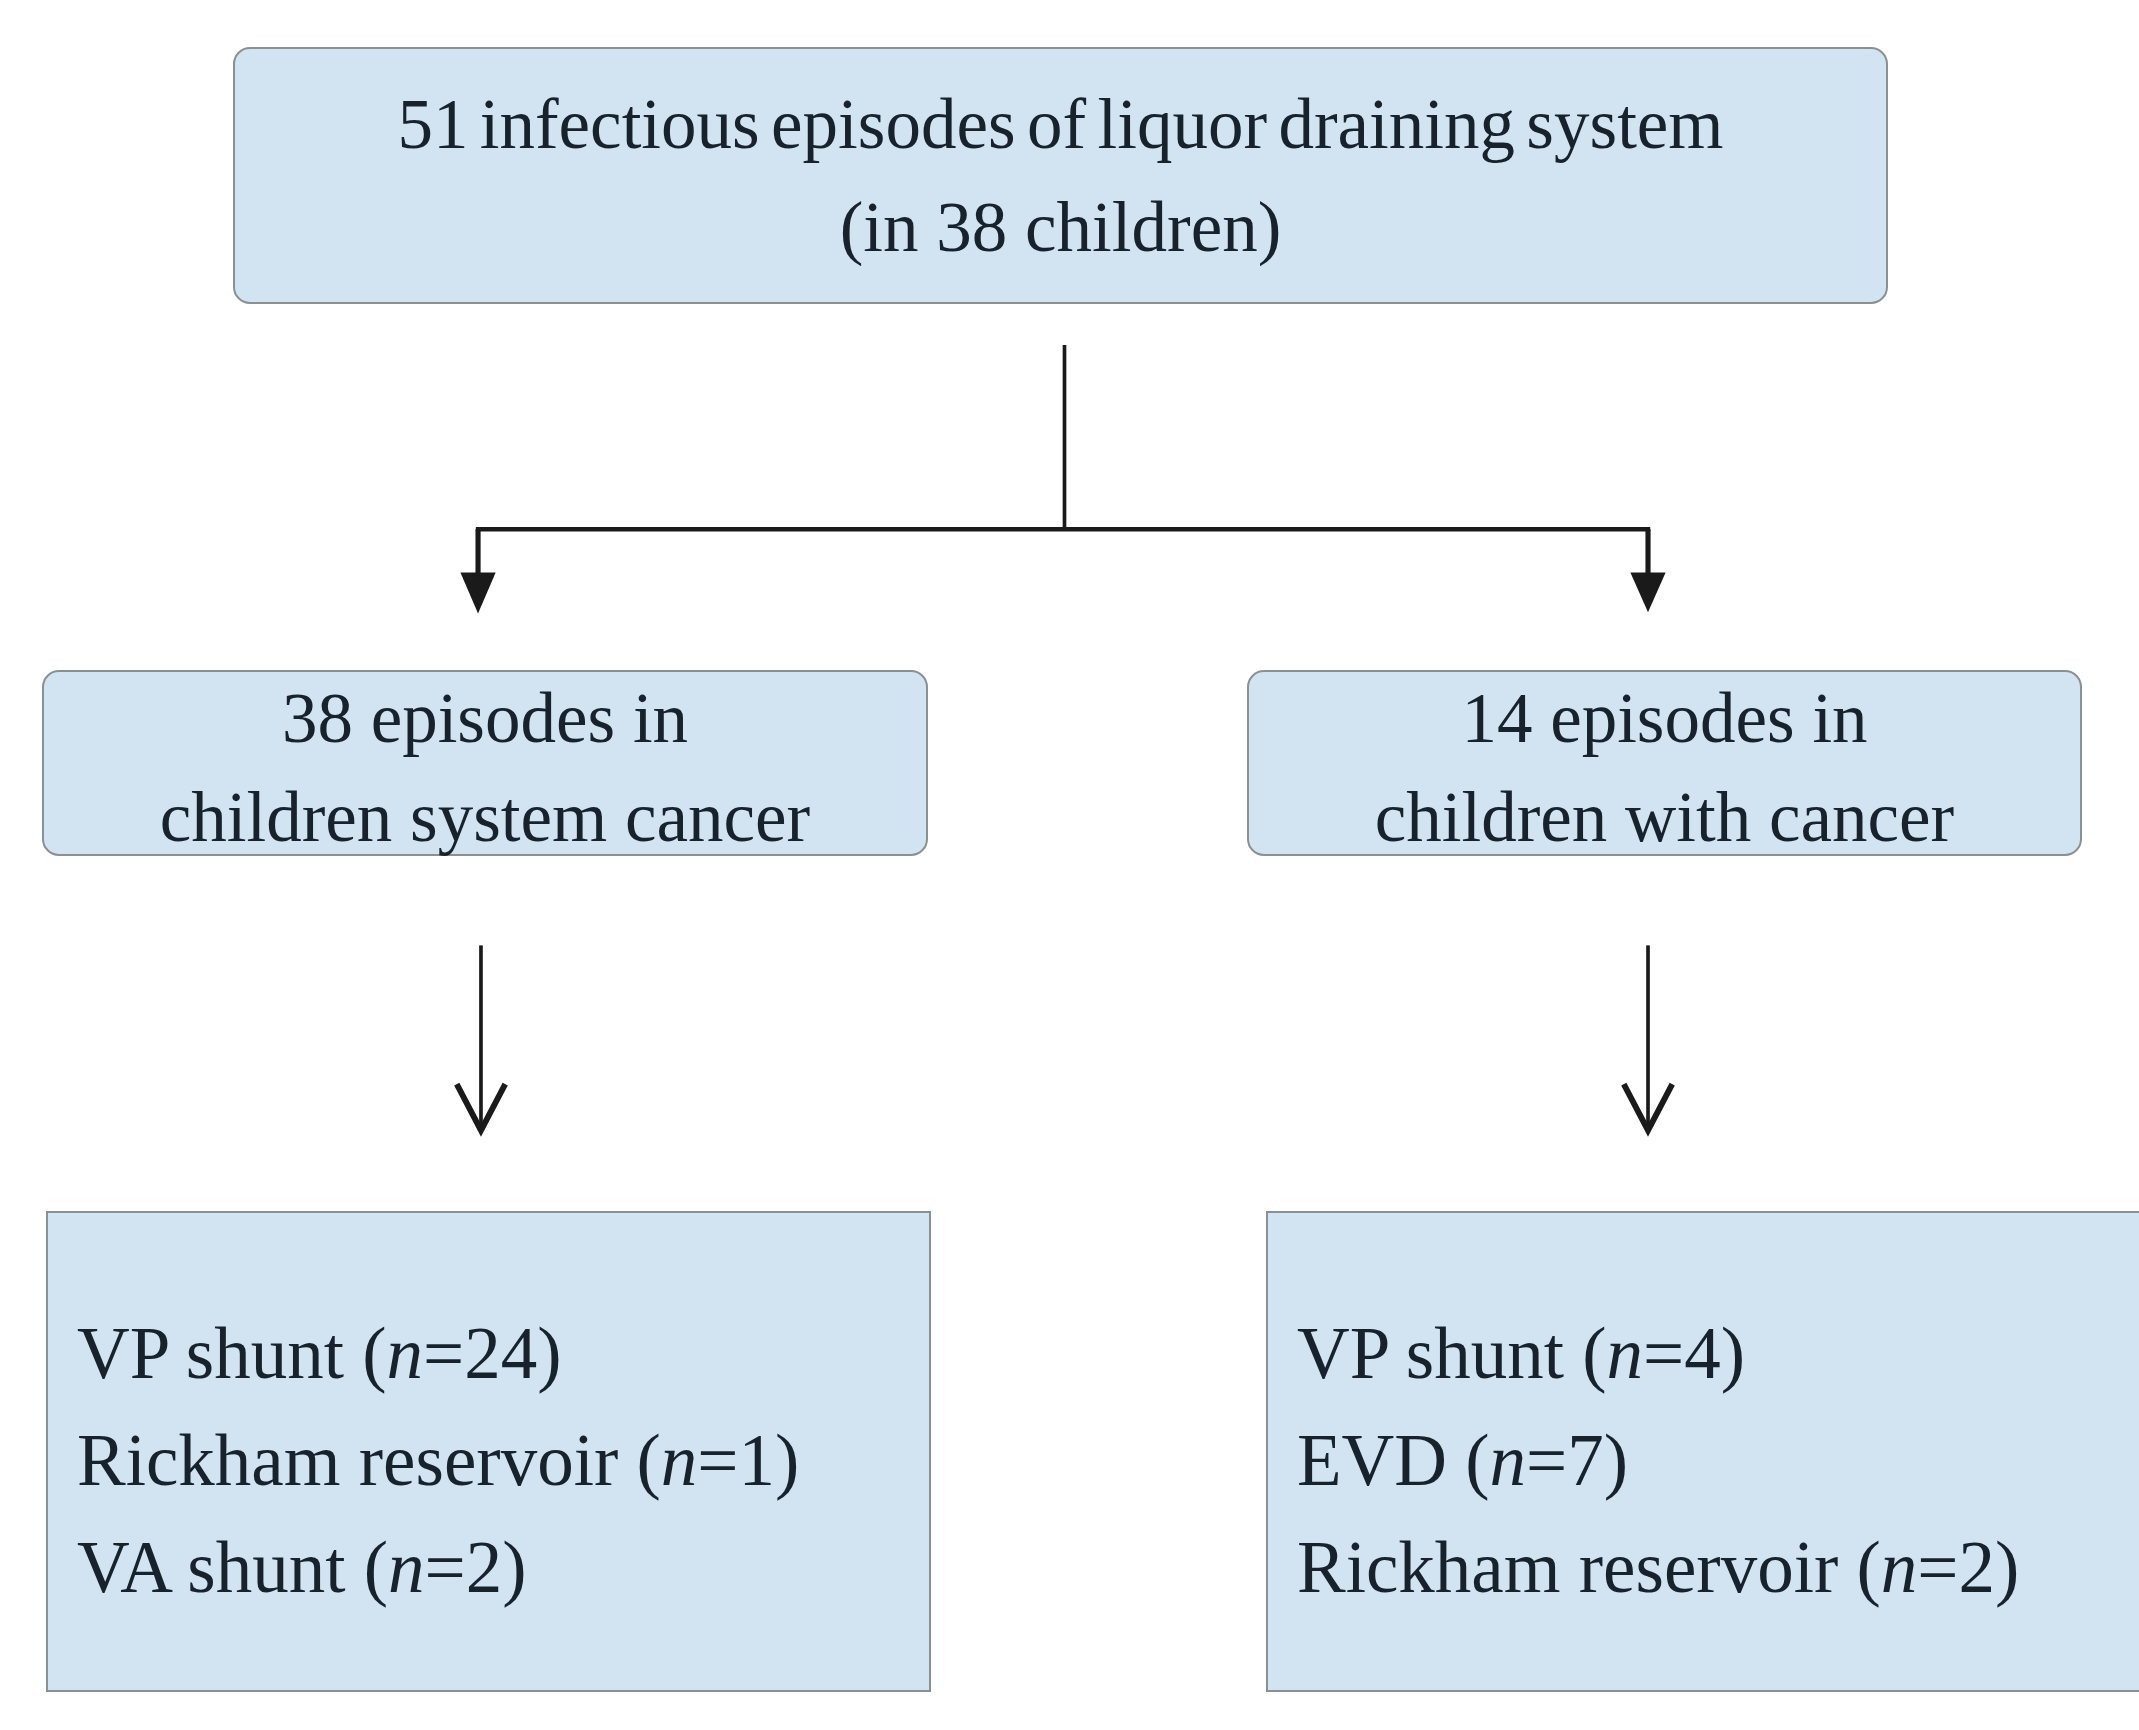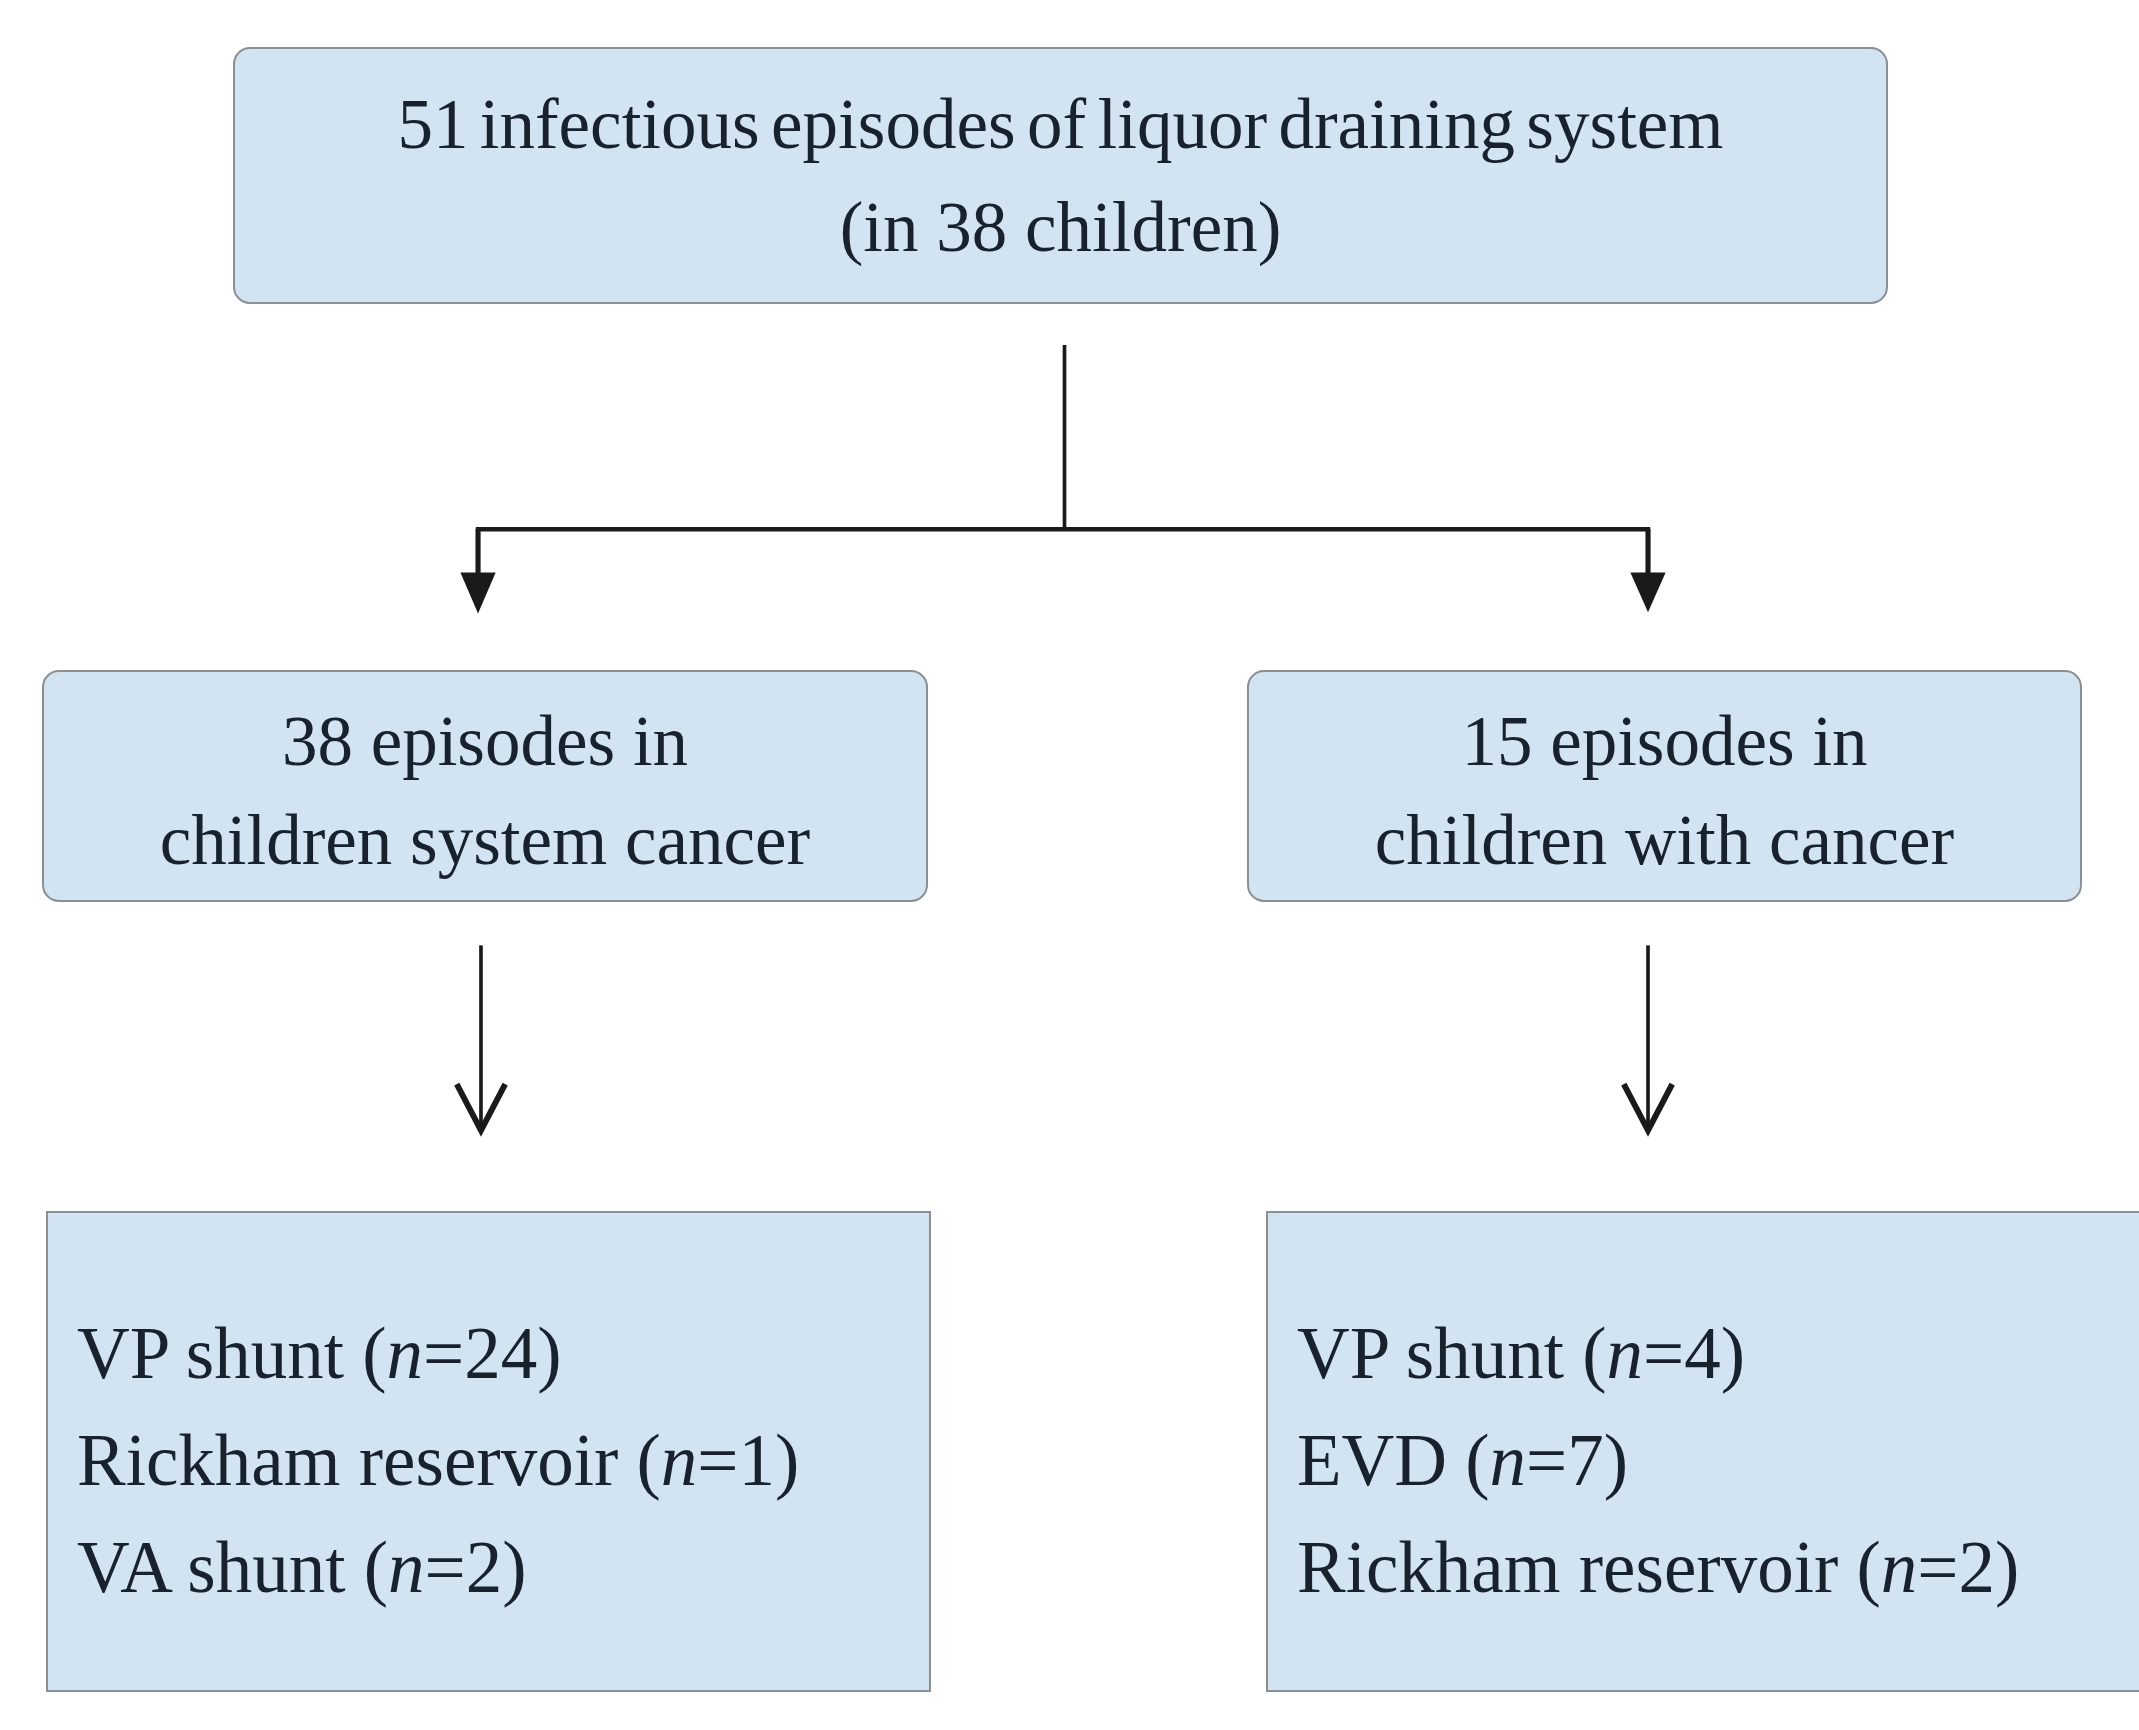--- a/index.html
+++ b/index.html
@@ -34,21 +34,21 @@
   }
   .node-root {
     left: 233px; top: 47px;
     width: 1655px; height: 257px;
     font-size: 71px;
     line-height: 1.45;
   }
   .node-root .tight { word-spacing: -0.09em; }
   .node-branch {
     top: 670px;
-    height: 232px;
+    height: 186px;
     font-size: 71px;
     line-height: 1.4;
     padding-top: 10.3px;
   }
   .node-branch-left  { left: 42px;   width: 886px; }
   .node-branch-right { left: 1247px; width: 835px; }
   .node-leaf {
     top: 1211px;
     height: 481px;
     font-size: 73px;
@@ -90,21 +90,21 @@
     <div class="tight">51 infectious episodes of liquor draining system</div>
     <div>(in 38 children)</div>
   </div>
 
   <div class="box center-text node-branch node-branch-left">
     <div>38 episodes in</div>
     <div>children system cancer</div>
   </div>
 
   <div class="box center-text node-branch node-branch-right">
-    <div>15 episodes in</div>
+    <div>14 episodes in</div>
     <div>children with cancer</div>
   </div>
 
   <div class="box node-leaf node-leaf-left">
     <div class="leaf-line nvar">VP shunt (<i>n</i>=24)</div>
     <div class="leaf-line nvar">Rickham reservoir (<i>n</i>=1)</div>
     <div class="leaf-line nvar">VA shunt (<i>n</i>=2)</div>
   </div>
 
   <div class="box node-leaf node-leaf-right">

